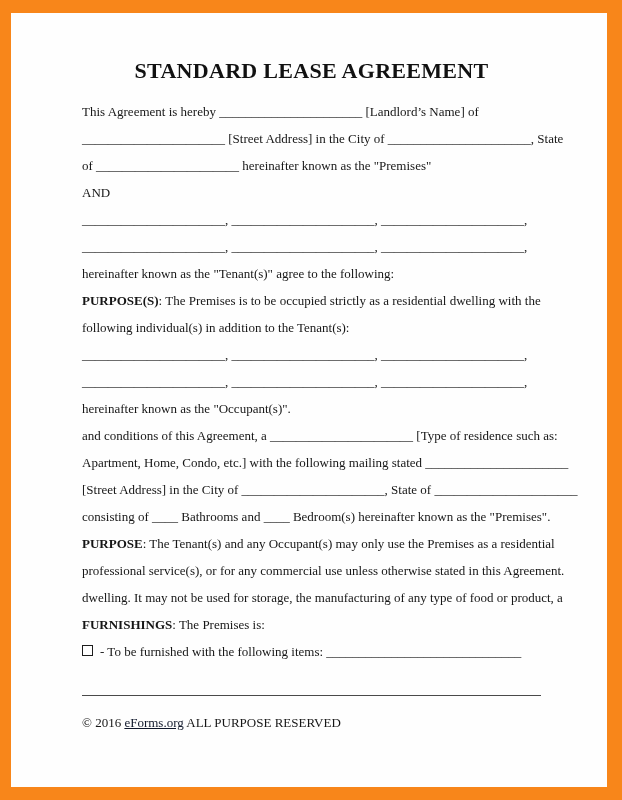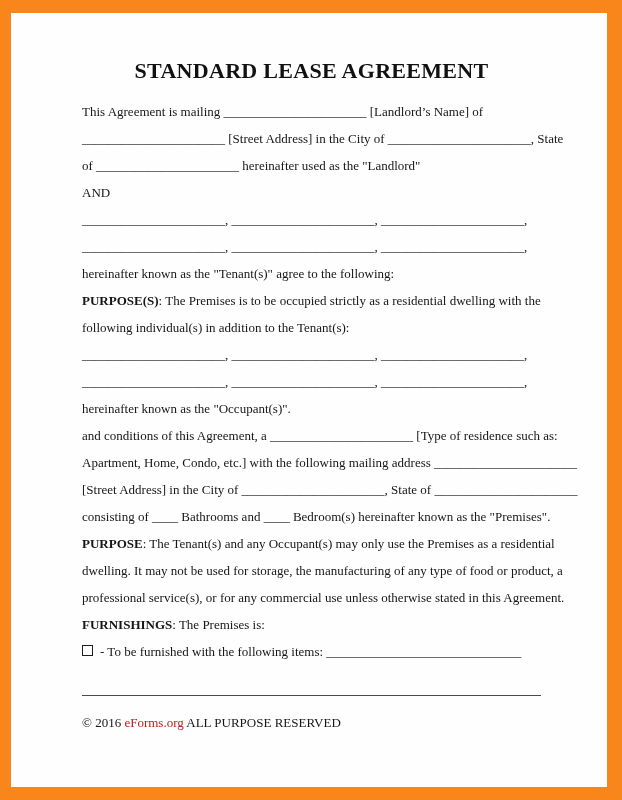--- a/index.html
+++ b/index.html
@@ -50,56 +50,57 @@
     width: 100%;
     border-bottom: 1px solid #4a4a4a;
     height: 0;
   }
   .footer {
     margin-top: 17px;
     line-height: 20px;
     white-space: nowrap;
   }
   .link {
-    color: #b91c1c;
+    color: #0f172a;
+    text-decoration: underline;
     cursor: pointer;
   }
 </style>
 </head>
 <body>
 
 <div class="frame">
   <div class="page">
 
     <div class="title">STANDARD LEASE AGREEMENT</div>
 
     <div class="content">
 
-      <div class="line">This Agreement is mailing ______________________ [Landlord’s Name] of</div>
+      <div class="line">This Agreement is hereby ______________________ [Landlord’s Name] of</div>
       <div class="line">______________________ [Street Address] in the City of ______________________, State</div>
-      <div class="line">of ______________________ hereinafter used as the "Landlord"</div>
+      <div class="line">of ______________________ hereinafter known as the "Premises"</div>
       <div class="line">AND</div>
       <div class="line">______________________, ______________________, ______________________,</div>
       <div class="line">______________________, ______________________, ______________________,</div>
       <div class="line">hereinafter known as the "Tenant(s)" agree to the following:</div>
 
       <div class="line"><span class="b">PURPOSE(S)</span><span>: The Premises is to be occupied strictly as a residential dwelling with the</span></div>
       <div class="line">following individual(s) in addition to the Tenant(s):</div>
       <div class="line">______________________, ______________________, ______________________,</div>
       <div class="line">______________________, ______________________, ______________________,</div>
       <div class="line">hereinafter known as the "Occupant(s)".</div>
 
       <div class="line">and conditions of this Agreement, a ______________________ [Type of residence such as:</div>
-      <div class="line">Apartment, Home, Condo, etc.] with the following mailing address ______________________</div>
+      <div class="line">Apartment, Home, Condo, etc.] with the following mailing stated ______________________</div>
       <div class="line">[Street Address] in the City of ______________________, State of ______________________</div>
       <div class="line">consisting of ____ Bathrooms and ____ Bedroom(s) hereinafter known as the "Premises".</div>
 
       <div class="line"><span class="b">PURPOSE</span><span>: The Tenant(s) and any Occupant(s) may only use the Premises as a residential</span></div>
+      <div class="line">professional service(s), or for any commercial use unless otherwise stated in this Agreement.</div>
       <div class="line">dwelling. It may not be used for storage, the manufacturing of any type of food or product, a</div>
-      <div class="line">professional service(s), or for any commercial use unless otherwise stated in this Agreement.</div>
 
       <div class="line"><span class="b">FURNISHINGS</span><span>: The Premises is:</span></div>
       <div class="line"><span class="checkbox"></span><span>- To be furnished with the following items: </span><span>______________________________</span></div>
 
     </div>
 
     <div class="rule"></div>
 
     <div class="footer"><span>© 2016 </span><span class="link">eForms.org</span><span> ALL PURPOSE RESERVED</span></div>
 

